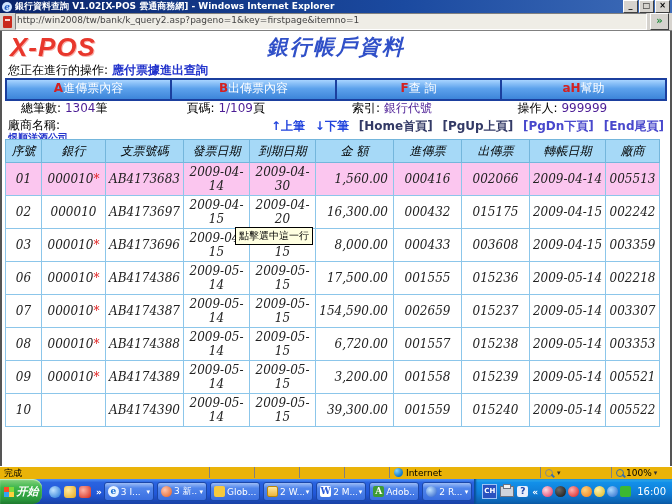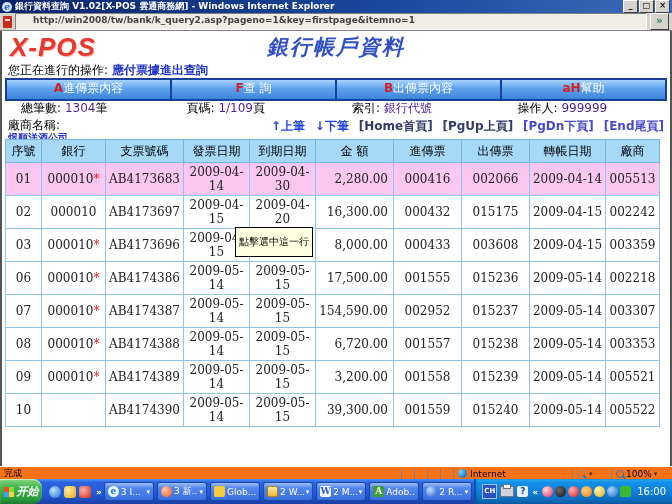--- a/index.html
+++ b/index.html
@@ -15,21 +15,21 @@
   .win-title{color:#fff;font-size:9px;font-weight:bold;flex:1;white-space:nowrap;overflow:hidden;}
   .tb-btn{width:13px;height:11px;background:#d6d3ce;border:1px solid;border-color:#fff #404040 #404040 #fff;
     font:bold 8px/9px "DejaVu Sans",sans-serif;text-align:center;margin-left:1px;color:#000;}
 
   
   .addressbar{position:absolute;top:13px;left:0;right:0;height:18px;background:#d6d3ce;
     border-bottom:1px solid #808080;display:flex;align-items:center;padding:0 3px;box-sizing:border-box;}
   .page-ico{width:9px;height:12px;background:#c92a1d;border-radius:1px;margin-right:3px;position:relative;}
   .page-ico::after{content:"";position:absolute;left:2px;top:3px;width:5px;height:2px;background:#ffd9d4;}
   .url-field{flex:1;height:13px;background:#efede6;border:1px solid;border-color:#808080 #fff #fff #808080;
-    font-size:9px;color:#444;padding:1px 17px;white-space:nowrap;overflow:hidden;font-weight:bold;}
+    font-size:9px;color:#444;padding:1px 1px;white-space:nowrap;overflow:hidden;}
   .go-btn{width:17px;height:15px;background:#d6d3ce;border:1px solid;border-color:#fff #404040 #404040 #fff;
     color:#1f8a3a;font:bold 10px/13px "DejaVu Sans",sans-serif;text-align:center;margin-left:3px;}
 
   
   .page{position:absolute;top:31px;left:0;right:0;height:435px;background:#fff;
     border-left:2px solid #555;border-right:2px solid #555;box-sizing:border-box;overflow:hidden;}
   .logo{position:absolute;top:2px;left:8px;font:bold italic 26px/28px "Liberation Sans",sans-serif;
     color:#e8372c;letter-spacing:1px;text-shadow:1px 1px 0 #f9b3ad;}
   .page-title{position:absolute;top:4px;left:0;right:0;text-align:center;
     font:bold italic 21px/24px "DejaVu Serif",serif;color:#3050c8;letter-spacing:2px;}
@@ -49,37 +49,37 @@
   .inforow .val{color:#4c1d95;}
 
   .vendor-label{position:absolute;top:86px;left:6px;font-size:12px;color:#000;}
   .vendor-name{position:absolute;top:100px;left:6px;font-size:10px;color:#2233cc;font-weight:bold;}
   .navlinks{position:absolute;top:87px;right:6px;font-size:12px;white-space:nowrap;}
   .navlinks a{text-decoration:none;margin-left:6px;font-weight:bold;}
   .nl-blue{color:#2244dd;} .nl-dark{color:#333a66;} .nl-violet{color:#4848cc;}
 
   
   .grid{position:absolute;top:108px;left:3px;width:654px;border-collapse:collapse;table-layout:fixed;
-    font-family:"DejaVu Serif","Liberation Serif",serif;}
+    font-family:"DejaVu Serif","Liberation Serif",serif;font-style:italic;}
   .grid th{background:#a6d9f7;color:#000;font-size:12px;font-weight:normal;height:20px;
     border:1px solid #74b6dc;}
   .grid td{border:1px solid #8cc6ea;font-size:12px;color:#222;text-align:center;
     height:30px;line-height:14px;overflow:hidden;}
   .grid{border:1px solid #404040;}
   .grid tr.hl td{background:#fbc6ef;}
   .grid td.amt{text-align:right;padding-right:5px;}
   .grid .flag{color:#e02020;}
 
   .tooltip{position:absolute;top:196px;left:233px;background:#ffffe1;border:1px solid #000;
-    font-size:10px;line-height:12px;padding:8px 3px;color:#000;z-index:5;
+    font-size:10px;line-height:12px;padding:2px 3px;color:#000;z-index:5;
     font-family:"DejaVu Sans",sans-serif;}
 
   
-  .statusbar{position:absolute;top:466px;left:0;right:0;height:13px;background:#f97316;
-    border-top:1px solid #fff;display:flex;align-items:center;font-size:9px;color:#000;}
+  .statusbar{position:absolute;top:466px;left:0;right:0;height:13px;background:#eab308;
+    border-top:1px solid #fff;display:flex;align-items:flex-start;font-size:9px;color:#000;gap:32px;}
   .statusbar .sb-text{flex:1;padding-left:4px;}
   .sb-panel{border-left:1px solid #808080;height:11px;display:flex;align-items:center;
     padding:0 4px;white-space:nowrap;}
   .sb-panel.tiny{width:12px;padding:0;}
   .globe{width:9px;height:9px;border-radius:50%;margin-right:3px;
     background:radial-gradient(circle at 30% 30%,#7fd4ff,#1277c8 70%);}
   .mag{width:6px;height:6px;border:1.5px solid #3a6ea5;border-radius:50%;position:relative;margin-right:2px;}
   .mag::after{content:"";position:absolute;width:4px;height:1.5px;background:#3a6ea5;
     transform:rotate(45deg);right:-3px;bottom:-1px;}
   .sb-caret{font-size:7px;margin-left:2px;color:#333;}
@@ -159,24 +159,24 @@
     <span>您正在進行的操作:</span>
     <b>應付票據進出查詢</b>
   </div>
   <div class="login-info">您目前以加盟商ikl_np的999999號員工登錄在: 銀行資料作業</div>
 
   <div class="tabrow">
     <div class="tab">
       <span class="hk">A</span><span>進傳票內容</span>
     </div>
     <div class="tab">
+      <span class="hk">B</span><span>出傳票內容</span>
+    </div>
+    <div class="tab">
       <span class="hk">F</span><span>查 詢</span>
-    </div>
-    <div class="tab">
-      <span class="hk">B</span><span>出傳票內容</span>
     </div>
     <div class="tab">
       <span class="hk">aH</span><span>幫助</span>
     </div>
   </div>
 
   <div class="inforow">
     <div class="seg">
       <span>總筆數:</span>
       <span class="val">1304</span><span>筆</span>
@@ -234,21 +234,21 @@
           <th>廠商</th>
         </tr>
       </thead>
     <tbody>
         <tr class="hl">
           <td>01</td>
           <td><span>000010</span><span class="flag">*</span></td>
           <td>AB4173683</td>
           <td>2009-04-14</td>
           <td>2009-04-30</td>
-          <td class="amt">2,280.00</td>
+          <td class="amt">1,560.00</td>
           <td>000416</td>
           <td>002066</td>
           <td>2009-04-14</td>
           <td>005513</td>
         </tr>
         <tr>
           <td>02</td>
           <td><span>000010</span></td>
           <td>AB4173697</td>
           <td>2009-04-15</td>
@@ -283,21 +283,21 @@
           <td>2009-05-14</td>
           <td>002218</td>
         </tr>
         <tr>
           <td>07</td>
           <td><span>000010</span><span class="flag">*</span></td>
           <td>AB4174387</td>
           <td>2009-05-14</td>
           <td>2009-05-15</td>
           <td class="amt">154,590.00</td>
-          <td>002952</td>
+          <td>002659</td>
           <td>015237</td>
           <td>2009-05-14</td>
           <td>003307</td>
         </tr>
         <tr>
           <td>08</td>
           <td><span>000010</span><span class="flag">*</span></td>
           <td>AB4174388</td>
           <td>2009-05-14</td>
           <td>2009-05-15</td>

